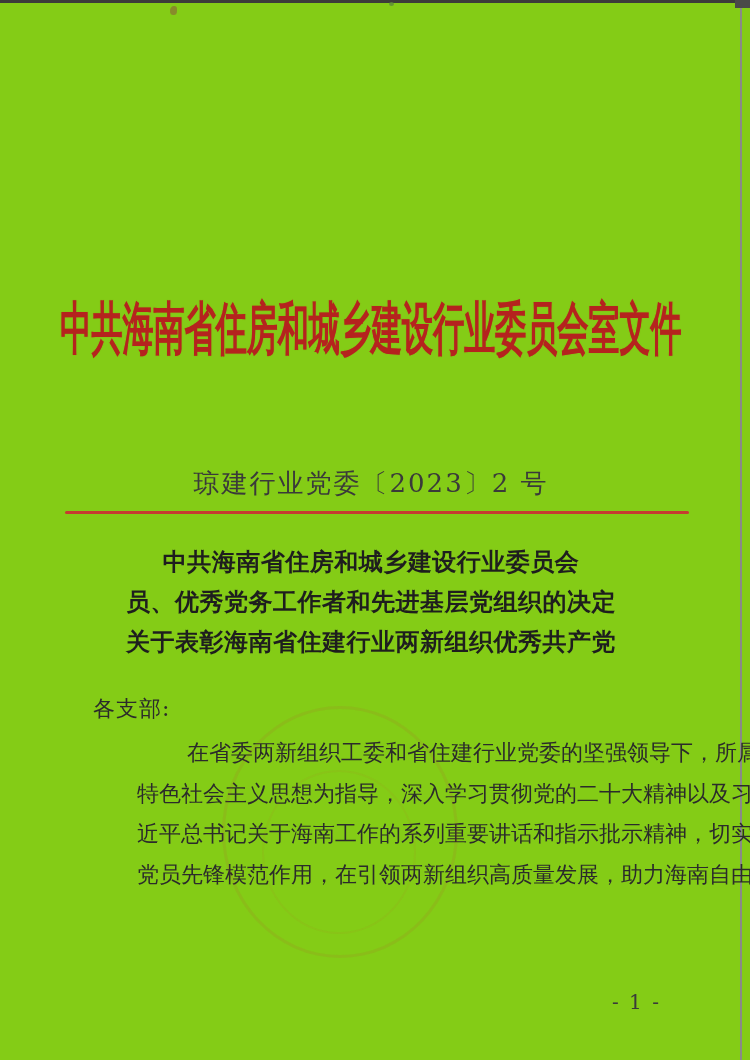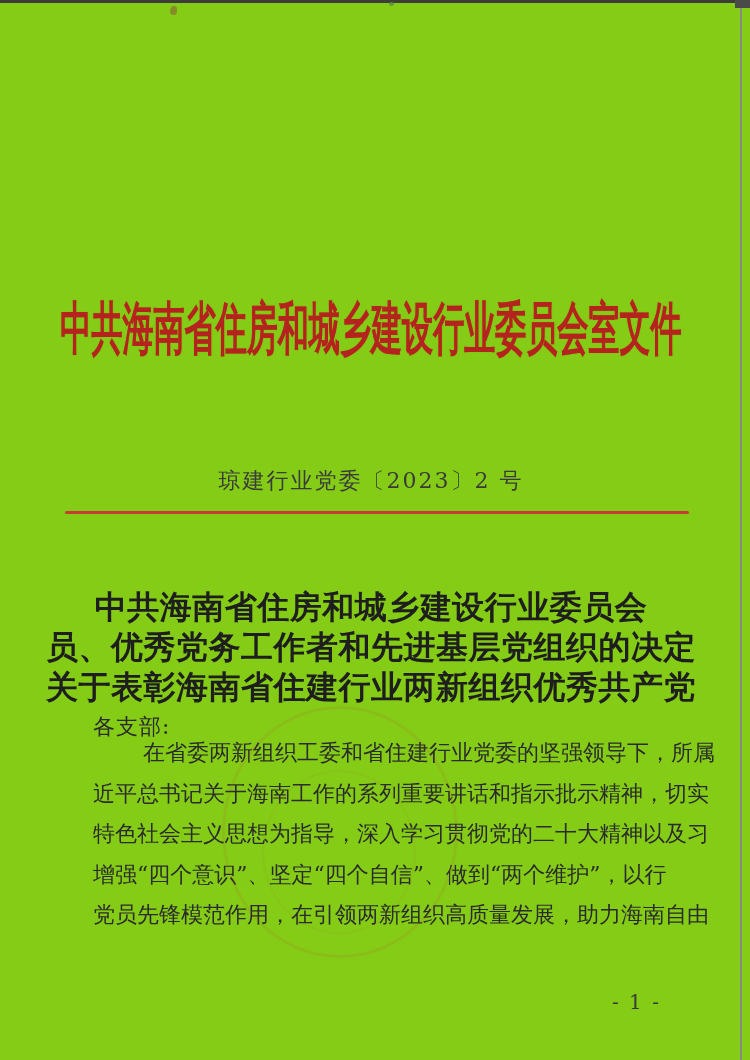--- a/index.html
+++ b/index.html
@@ -26,47 +26,48 @@
     display:inline-block;white-space:nowrap;
     font-size:57px;font-weight:bold;
     color:var(--banner-red,#b5231e);
     transform:scaleX(0.545);transform-origin:center center;
     letter-spacing:0px;
     text-shadow:0 0 1px rgba(181,35,30,.55);
   }
   
   .doc-number{
     position:absolute;left:0;top:466px;width:742px;
-    text-align:center;font-size:22px;letter-spacing:2px;color:#3a3a3a;
+    text-align:center;font-size:26px;letter-spacing:2px;color:#3a3a3a;
   }
   
   .red-rule{
     position:absolute;left:65px;top:511px;width:624px;height:3px;
     background:var(--rule-red,#c63c30);
     border-radius:2px;
   }
   
   .doc-title{
     position:absolute;left:40px;top:542px;width:662px;
     text-align:center;font-weight:bold;color:#1e1e1e;
-    font-size:32px;line-height:40px;letter-spacing:0.5px;margin-top:45px;
+    font-size:24px;line-height:40px;letter-spacing:0.5px;
   }
   
   .salutation{
-    position:absolute;left:93px;top:712px;width:564px;
+    position:absolute;left:93px;top:694px;width:564px;
     font-size:22px;letter-spacing:1px;color:#2b2b2b;
   }
   .body-block{
     position:absolute;left:93px;top:736px;width:564px;
     font-size:22px;color:#2b2b2b;
   }
   .body-line{
     width:564px;height:40.5px;line-height:34px;
     text-align:justify;text-align-last:justify;
     white-space:nowrap;
+    margin-left:44px;
   }
   .body-line.indent{text-indent:50px;}
   
   .seal-ghost{
     position:absolute;left:222px;top:706px;width:230px;height:246px;
     border:3px solid rgba(197,60,55,.10);
     border-radius:50%;
   }
   .seal-ghost2{
     position:absolute;left:262px;top:770px;width:150px;height:160px;
@@ -101,23 +102,22 @@
   <div class="doc-title">
     <div>中共海南省住房和城乡建设行业委员会</div>
     <div>员、优秀党务工作者和先进基层党组织的决定</div>
     <div>关于表彰海南省住建行业两新组织优秀共产党</div>
   </div>
 
   <div class="salutation">各支部:</div>
 
   <div class="body-block">
     <div class="body-line indent">在省委两新组织工委和省住建行业党委的坚强领导下，所属</div>
+    <div class="body-line">特色社会主义思想为指导，深入学习贯彻党的二十大精神以及习</div>
     <div class="body-line">近平总书记关于海南工作的系列重要讲话和指示批示精神，切实</div>
-    <div class="body-line">特色社会主义思想为指导，深入学习贯彻党的二十大精神以及习</div>
-    <div class="body-line">增强“四个意识”、坚定“四个自信”、做到“两个维护”，以行</div>
     <div class="body-line">党员先锋模范作用，在引领两新组织高质量发展，助力海南自由</div>
   </div>
 
   <div class="seal-ghost"></div>
   <div class="seal-ghost2"></div>
 
   <div class="page-number">- 1 -</div>
 
 </div>
 

